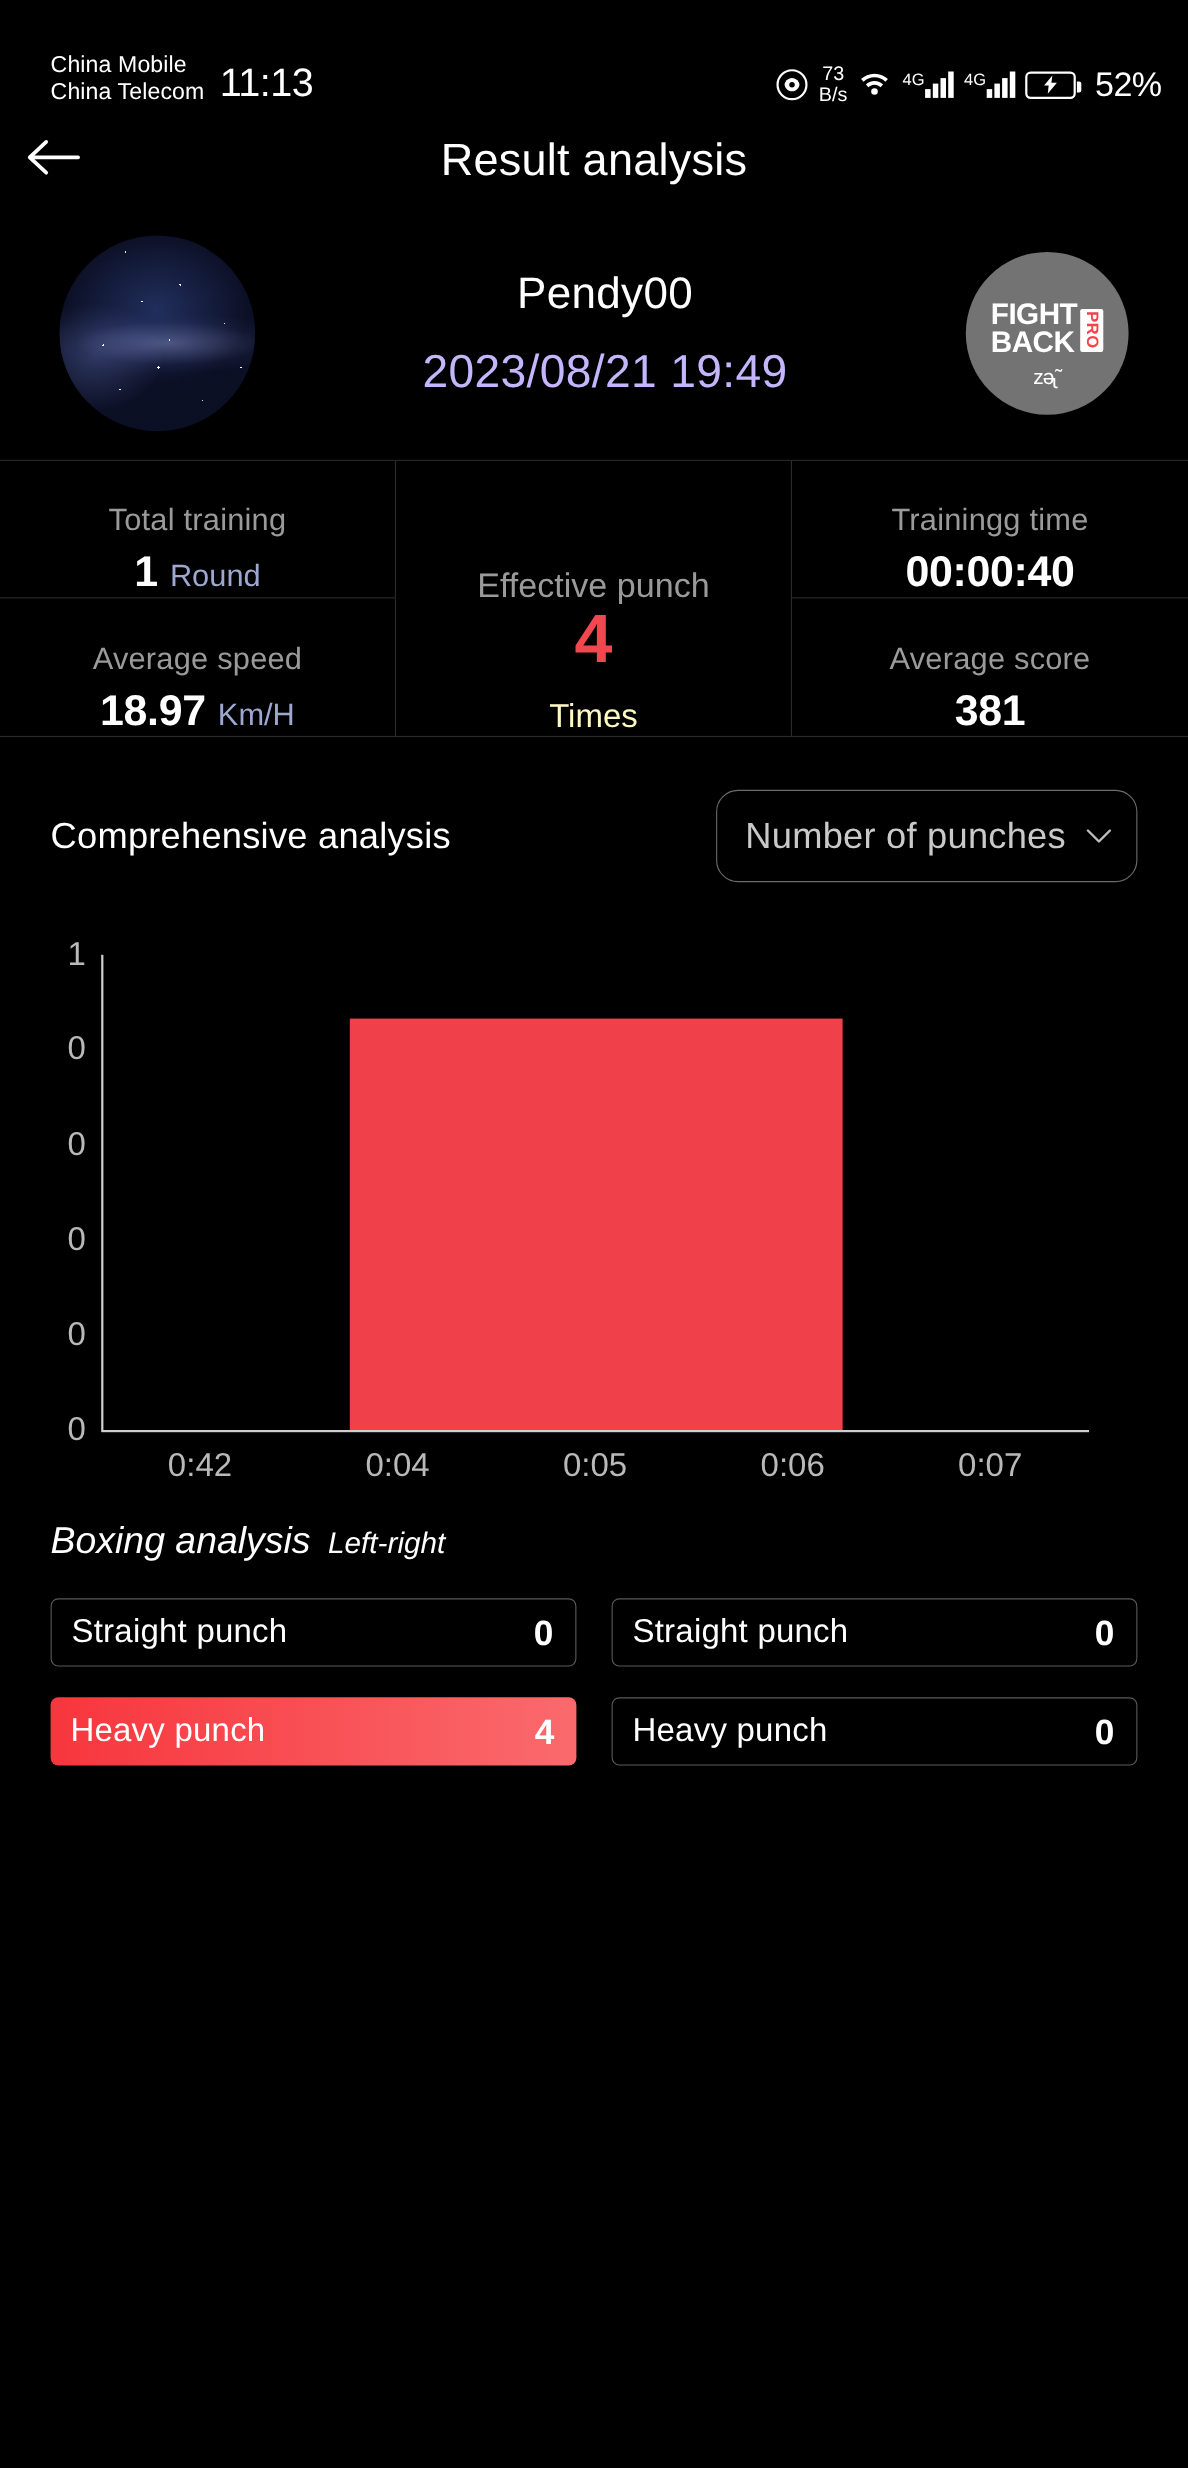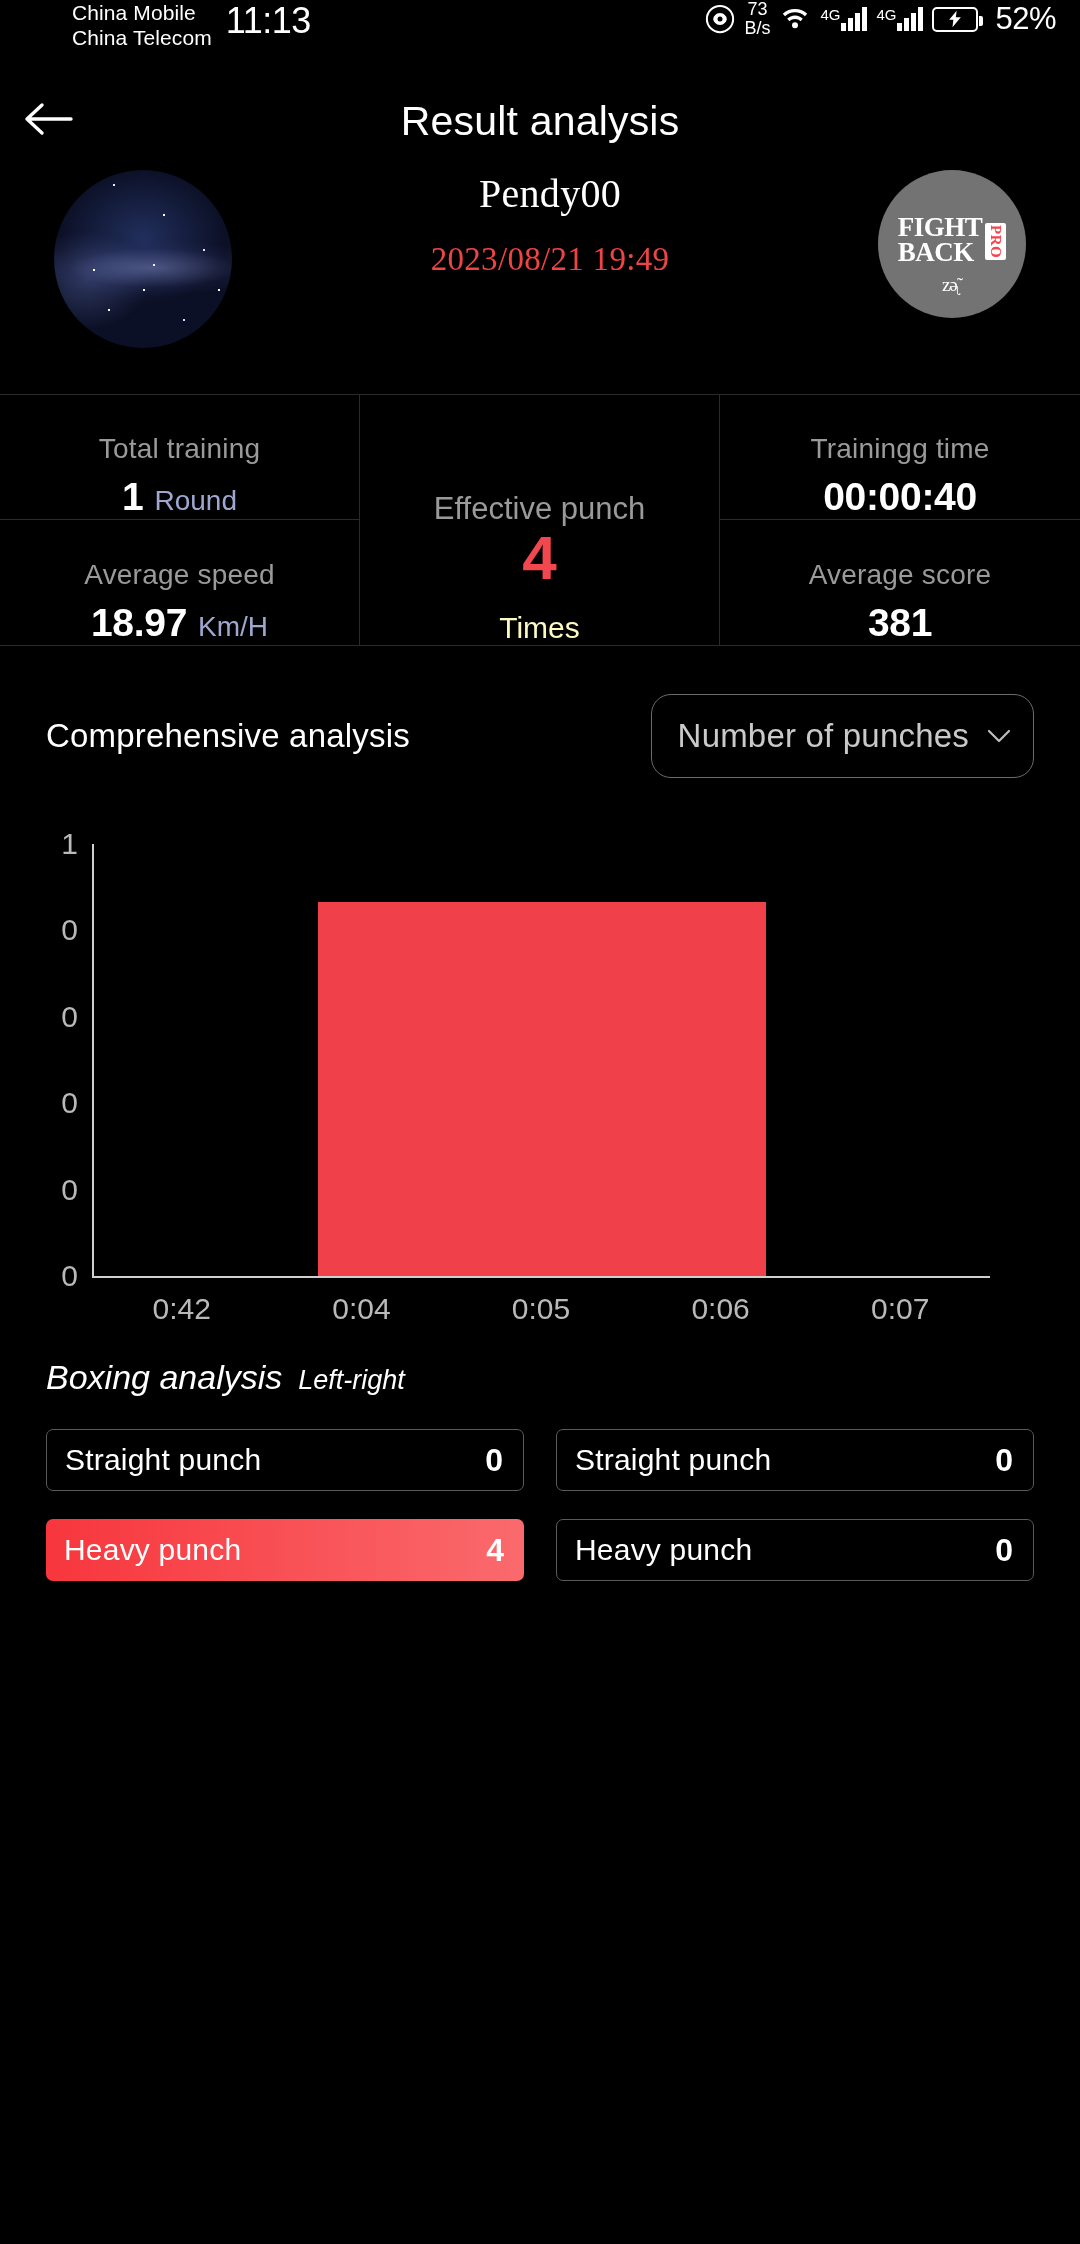--- a/index.html
+++ b/index.html
@@ -7,22 +7,22 @@
     width:1080px; height:2244px;
     background:#000;
     font-family:"Liberation Sans", sans-serif;
     color:#fff;
     overflow:hidden;
   }
   .screen { position:relative; width:1080px; height:2244px; background:#000; }
 
   
   .statusbar {
-    height:72px; display:flex; align-items:flex-start;
-    padding:0 24px 0 72px; gap:0;
+    height:72px; display:flex; align-items:flex-end;
+    padding:0 24px 0 46px; gap:0;margin-top:24px;
   }
   .carrier { font-size:21px; line-height:25px; color:#fff; letter-spacing:.1px; }
   .clock { font-size:36px; margin-left:14px; letter-spacing:-.5px; }
   .sb-right { margin-left:auto; display:flex; align-items:center; gap:9px; }
   .eye-icon svg { display:block; }
   .netspeed { font-size:18px; line-height:19px; text-align:center; }
   .sig-wrap { display:flex; align-items:flex-end; gap:1px; }
   .gtag { font-size:15px; line-height:15px; transform:translateY(-9px); }
   .bars { display:flex; align-items:flex-end; gap:2px; height:24px; }
   .bars i { width:5px; background:#fff; display:block; }
@@ -39,21 +39,21 @@
 
   
   .appbar { height:98px; display:flex; align-items:center; position:relative; }
   .back-btn { width:96px; display:flex; align-items:center; justify-content:center; cursor:pointer; }
   .app-title {
     position:absolute; left:0; right:0; text-align:center;
     font-size:41px; font-weight:400; letter-spacing:.2px; pointer-events:none;
   }
 
   
-  .profile { height:218px; display:flex; align-items:flex-start; padding:0 54px; position:relative;font-family:Liberation Serif, serif; }
+  .profile { height:218px; display:flex; align-items:center; padding:0 54px; position:relative; }
   .avatar {
     width:178px; height:178px; border-radius:50%; flex:0 0 178px;
     background:
       radial-gradient(1.5px 1.5px at 20px 30px,#fff 60%,transparent 61%),
       radial-gradient(1.3px 1.3px at 60px 15px,#e9eefc 60%,transparent 61%),
       radial-gradient(1.6px 1.6px at 110px 45px,#fff 60%,transparent 61%),
       radial-gradient(1.2px 1.2px at 150px 80px,#dde6ff 60%,transparent 61%),
       radial-gradient(1.4px 1.4px at 40px 100px,#fff 60%,transparent 61%),
       radial-gradient(1.8px 1.8px at 90px 120px,#fff 60%,transparent 61%),
       radial-gradient(1.2px 1.2px at 130px 150px,#cfe0ff 60%,transparent 61%),
@@ -63,21 +63,21 @@
       radial-gradient(1.4px 1.4px at 100px 95px,#eef3ff 60%,transparent 61%),
       radial-gradient(1.2px 1.2px at 55px 140px,#fff 60%,transparent 61%),
       radial-gradient(ellipse 120px 28px at 55% 55%, rgba(150,160,220,.42) 0%, rgba(60,70,130,.12) 70%, transparent 100%),
       radial-gradient(ellipse 90px 70px at 18% 62%, rgba(120,140,220,.30) 0%, transparent 70%),
       radial-gradient(ellipse 110px 90px at 50% 38%, rgba(40,56,110,.75) 0%, rgba(12,16,38,.9) 75%),
       linear-gradient(160deg,#111a36 0%,#0c1228 45%,#070a18 100%);
     background-color:#0a0f22;
   }
   .pname-wrap { flex:1; text-align:center; margin-left:-10px; }
   .pname { font-size:40px; letter-spacing:.3px; }
-  .pdate { font-size:33px; color:#ef4444; margin-top:24px; letter-spacing:.3px; }
+  .pdate { font-size:42px; color:#c4b5fd; margin-top:24px; letter-spacing:.3px; }
   .logo {
     flex:0 0 148px; width:148px; height:148px; border-radius:50%;
     background:#737373; display:flex; flex-direction:column;
     align-items:center; justify-content:center; position:relative;
   }
   .logo-rows { display:flex; align-items:center; transform:translateY(-4px); }
   .logo-lines { display:flex; flex-direction:column; line-height:.93; }
   .logo-l1,.logo-l2 { font-size:27px; font-weight:800; letter-spacing:-.5px; color:#fff; }
   .logo-pro {
     margin-left:3px; margin-top:3px; background:#fff; color:#f8434a;

